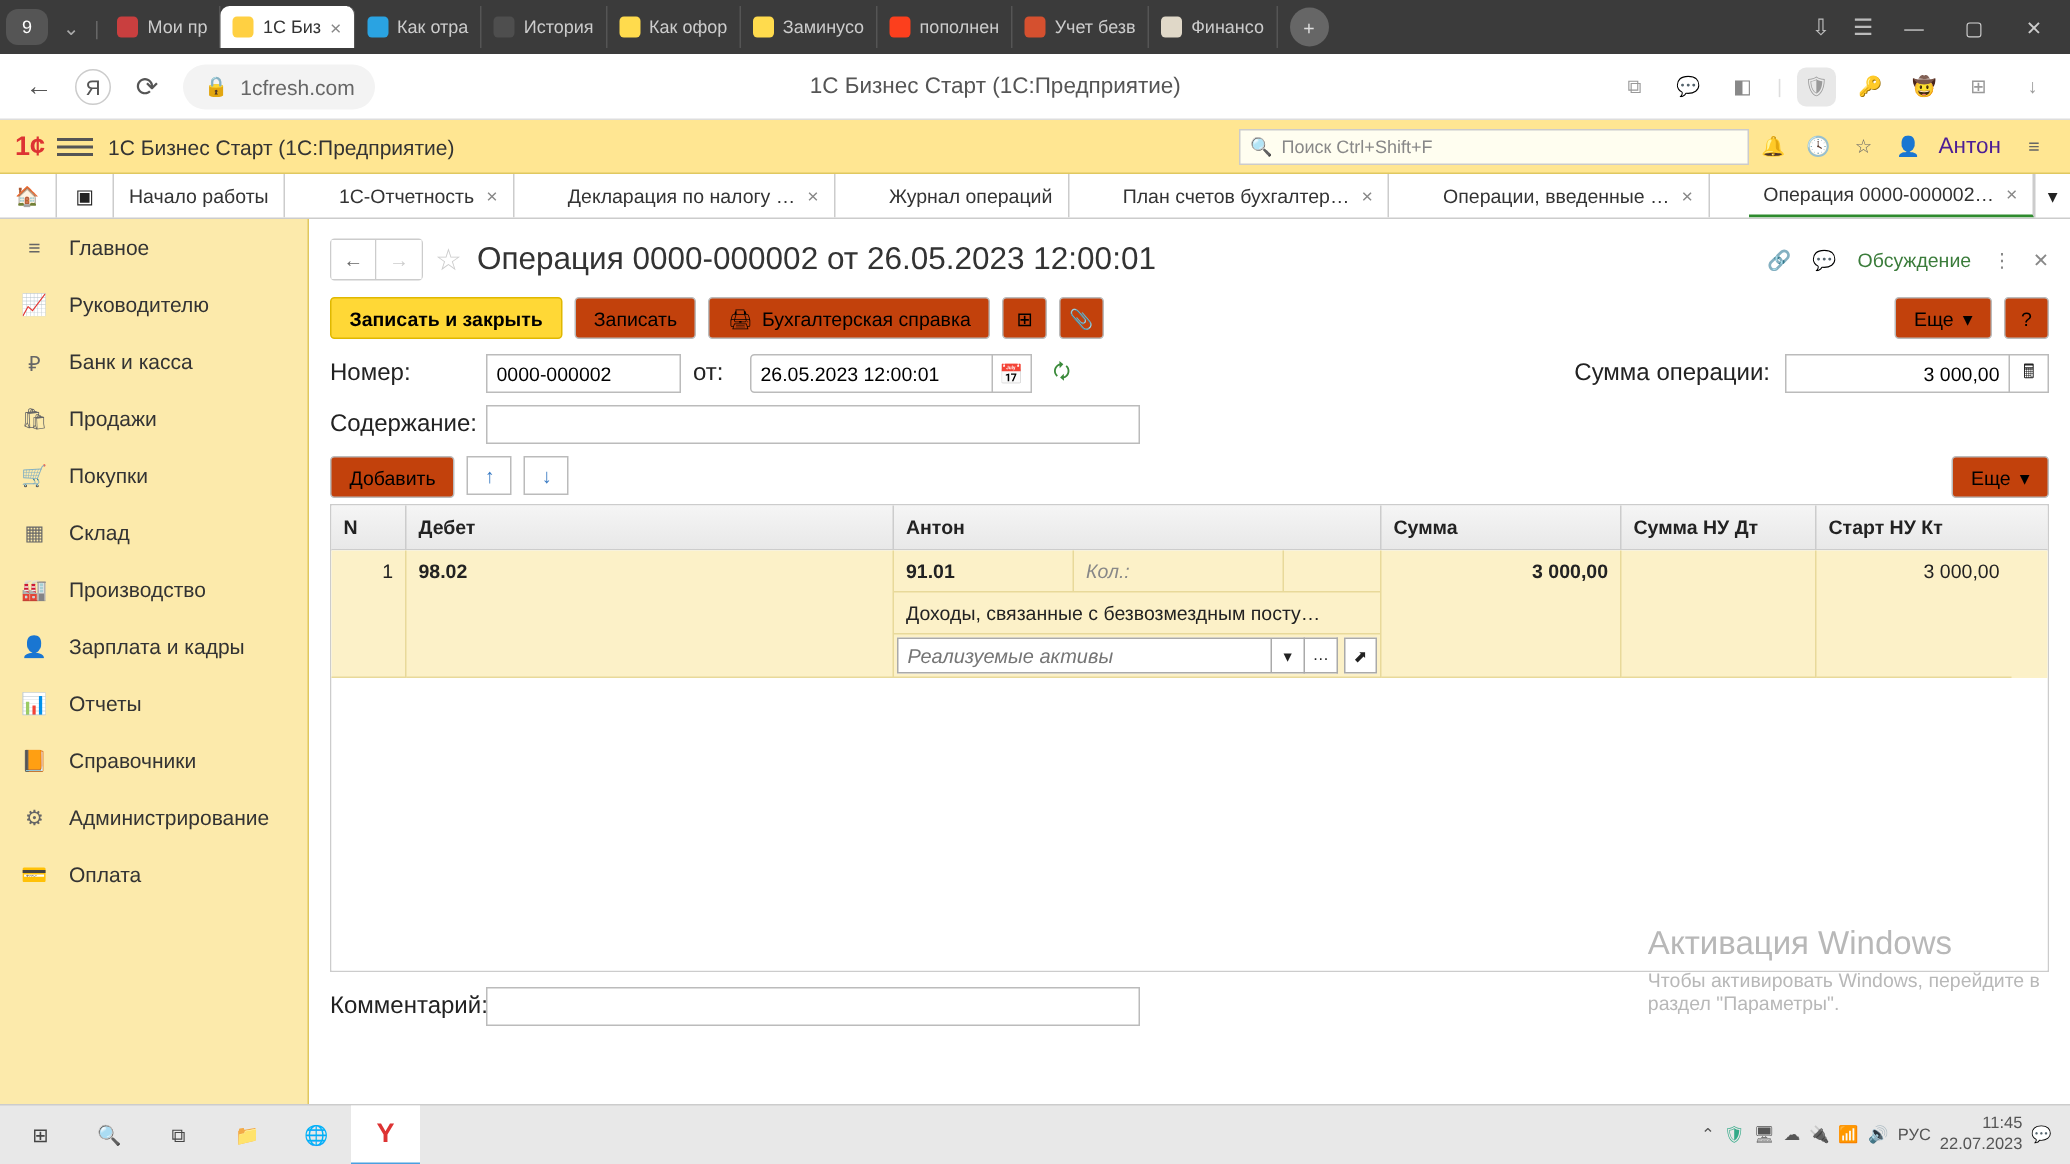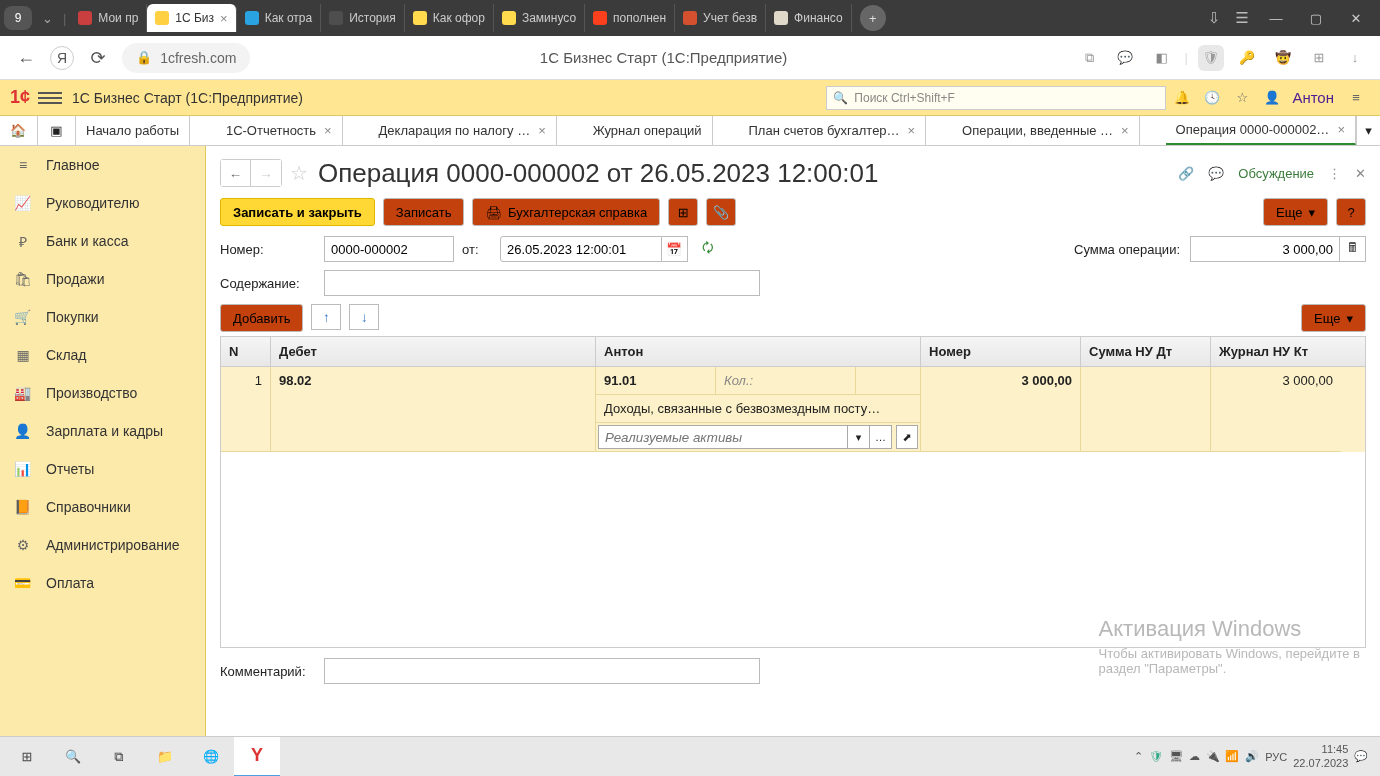--- a/index.html
+++ b/index.html
@@ -62,33 +62,33 @@
 .side-icon { width: 18px; height: 18px; color: #666; display: flex; align-items: center; justify-content: center; }
 
 .content { flex: 1; padding: 10px 14px 0 14px; overflow: hidden; position: relative; }
 
 
 .title-row { display: flex; align-items: center; height: 34px; margin-bottom: 8px; }
 .nav-arrows { display: flex; border: 1px solid #ccc; border-radius: 3px; margin-right: 8px; }
 .nav-arrows button { width: 30px; height: 26px; background: #fff; border: none; color: #666; }
 .nav-arrows button:first-child { border-right: 1px solid #ccc; }
 .star { color: #ccc; font-size: 20px; margin-right: 10px; }
-.page-title { font-size: 26px; color: #333; flex: 1; }
+.page-title { font-size: 21px; color: #333; flex: 1; }
 .title-actions { display: flex; align-items: center; gap: 14px; color: #555; }
 .title-actions .link { color: #3b7c3b; font-size: 13px; }
 
 
 .toolbar { display: flex; align-items: center; gap: 8px; margin-bottom: 10px; }
 .btn { height: 28px; padding: 0 12px; border: 1px solid #bbb; background: #c2410c; border-radius: 3px; font-size: 13px; display: flex; align-items: center; gap: 6px; }
 .btn.primary { background: #ffd836; border-color: #e0b800; font-weight: bold; }
 .btn.icon-only { width: 30px; padding: 0; justify-content: center; }
 
 
 .form-row { display: flex; align-items: center; margin-bottom: 8px; gap: 8px; }
-.form-label { width: 96px; font-size: 13px; }
+.form-label { width: 96px; font-size: 16px; }
 .text-input { height: 26px; border: 1px solid #bbb; padding: 0 6px; font-size: 13px; }
 .date-group { display: flex; align-items: stretch; }
 .date-group input { border-radius: 3px 0 0 3px; }
 .date-btn { width: 26px; border: 1px solid #bbb; border-left: none; background: #fff; display: flex; align-items: center; justify-content: center; }
 .sum-group { display: flex; align-items: stretch; margin-left: auto; }
 .sum-group .form-label { width: auto; margin-right: 10px; display: flex; align-items: center; }
 .sum-group input { text-align: right; width: 150px; }
 .calc-btn { width: 26px; border: 1px solid #bbb; border-left: none; background: #fff; display: flex; align-items: center; justify-content: center; }
 
 
@@ -383,23 +383,23 @@
           <span>Еще</span> 
           <span>▾</span>
         </button>
     </div>
 
     <div class="grid">
       <div class="grid-head">
         <div class="gh col-n">N</div>
         <div class="gh col-dt">Дебет</div>
         <div class="gh col-kt">Антон</div>
-        <div class="gh col-sum">Номер</div>
+        <div class="gh col-sum">Сумма</div>
         <div class="gh col-nu-dt">Сумма НУ Дт</div>
-        <div class="gh col-nu-kt" style="border-right:none">Журнал НУ Кт</div>
+        <div class="gh col-nu-kt" style="border-right:none">Старт НУ Кт</div>
       </div>
       <div class="grid-body">
         <div class="grid-row">
           <div class="gc col-n">1</div>
           <div class="gc col-dt dt-cell">
             <span class="dt-acct">98.02</span>
           </div>
           <div class="gc col-kt credit-cell">
             <div class="credit-inner">
               <div class="credit-line">

